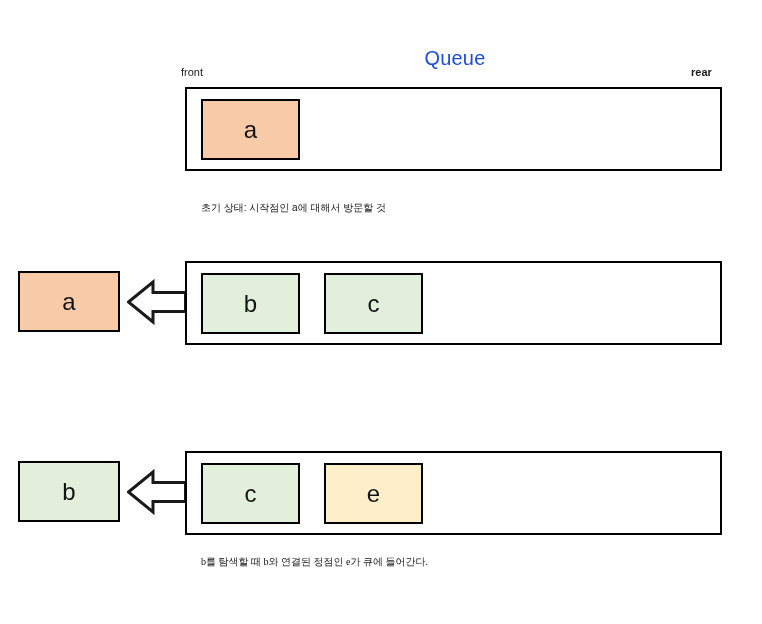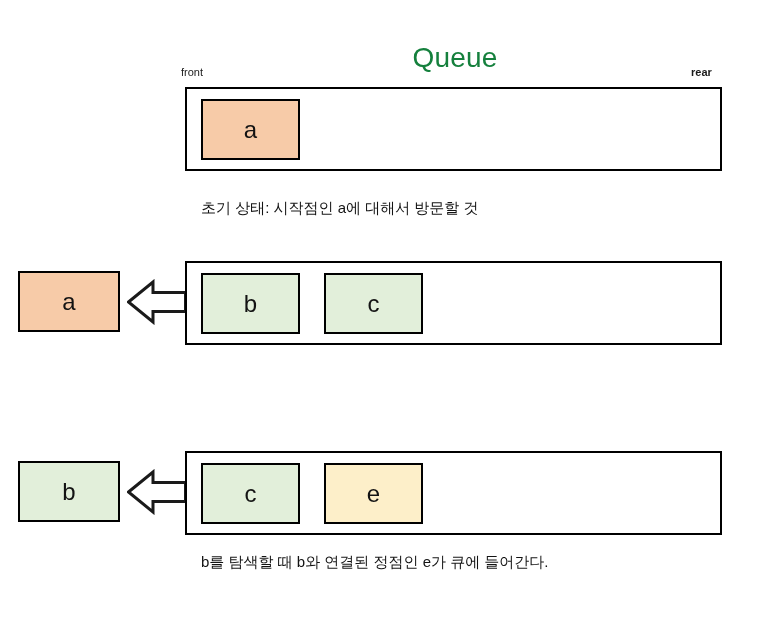--- a/index.html
+++ b/index.html
@@ -24,24 +24,24 @@
     height: 624px;
   }
 
   
   .diagram-title {
     position: absolute;
     left: 355px;
     top: 43px;
     width: 200px;
     text-align: center;
-    font-size: 28px;
+    font-size: 20px;
     line-height: 30px;
     letter-spacing: 0.2px;
-    color: #15803d;
+    color: #1d4ed8;
     white-space: nowrap;
   }
 
   
   .end-label {
     position: absolute;
     font-size: 11px;
     line-height: 18px;
     color: #1a1a1a;
     white-space: nowrap;
@@ -111,28 +111,28 @@
     height: 46px;
   }
   .arrow.row2 { top: 279px; }
   .arrow.row3 { top: 469px; }
   .arrow svg { display: block; }
 
   
   .caption {
     position: absolute;
     left: 201px;
-    font-size: 15px;
+    font-size: 10px;
     line-height: 22px;
     color: #131313;
     white-space: pre-line;
   }
   .caption.c1 { top: 197px; }
   .caption.c2 { top: 361px; }
-  .caption.c3 { top: 551px; }
+  .caption.c3 { top: 551px; font-family: Liberation Serif, serif; }
 </style>
 </head>
 <body>
 
 <div class="canvas">
 
   <div class="diagram-title">Queue</div>
 
   <div class="end-label front">front</div>
   <div class="end-label rear">rear</div>

